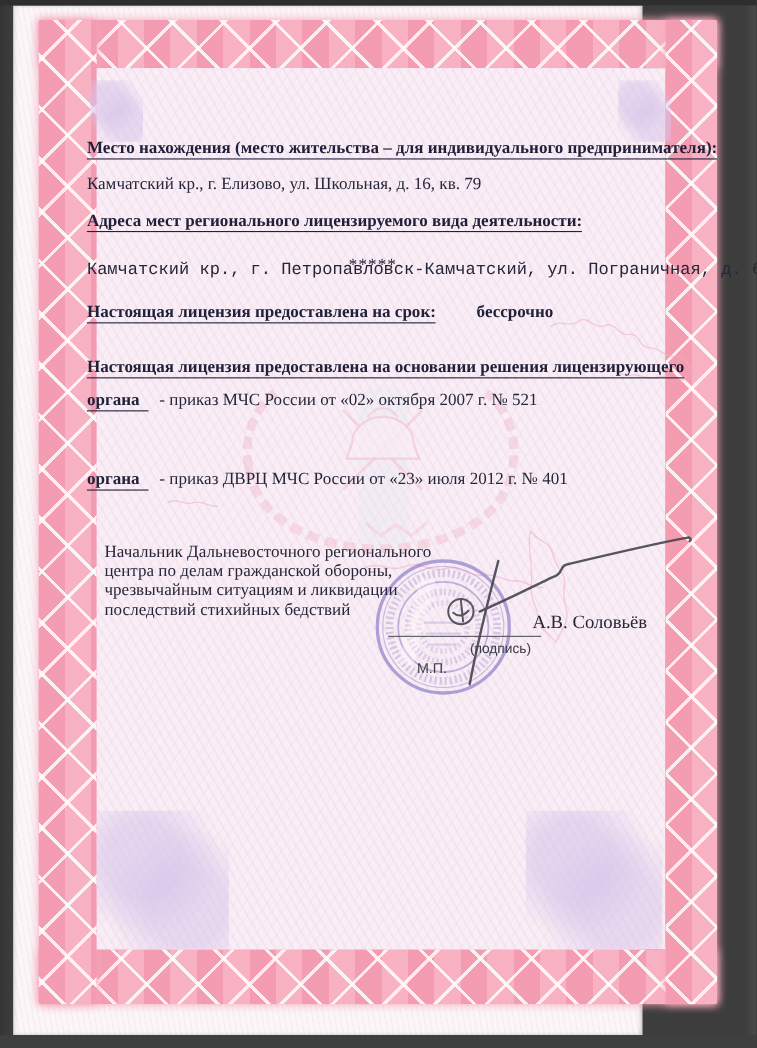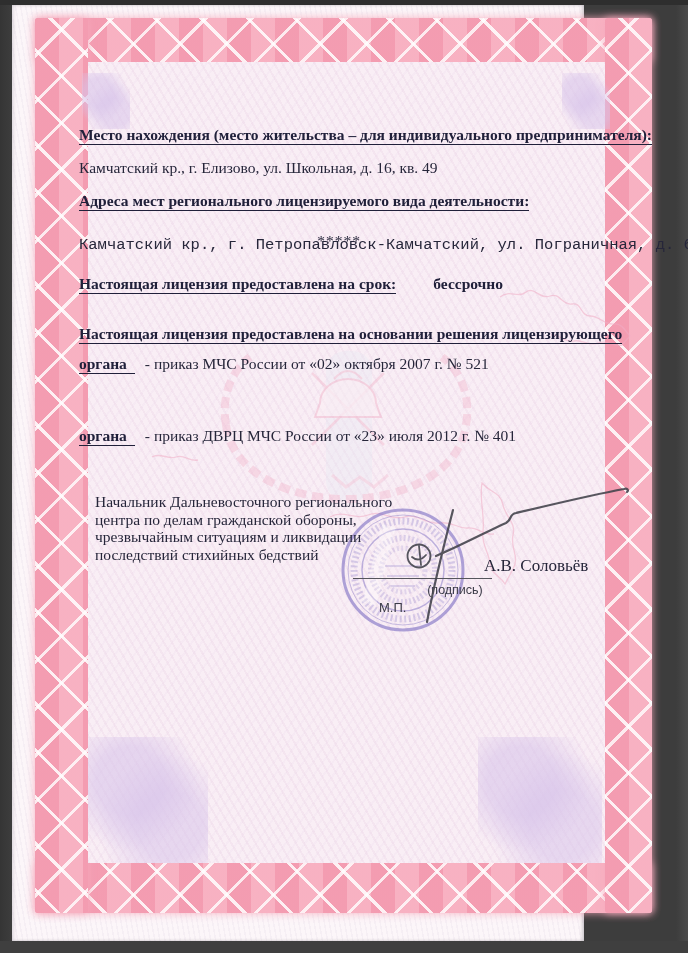--- a/index.html
+++ b/index.html
@@ -114,21 +114,21 @@
         <circle cx="64" cy="64" r="49" stroke-width="7" opacity="0.35" stroke-dasharray="2 2.6"></circle>
         <circle cx="64" cy="64" r="41" stroke-width="1.5" opacity="0.6"></circle>
         <circle cx="64" cy="64" r="32" stroke-width="6" opacity="0.3" stroke-dasharray="2 2.2"></circle>
         <circle cx="64" cy="64" r="22" stroke-width="5" opacity="0.25" stroke-dasharray="2 2.4"></circle>
         <path d="M 50,20 L 30,98" stroke="#ffffff" stroke-width="14" opacity="0.35"></path>
         <path d="M 46,60 h 36 M 48,70 h 32 M 52,80 h 24" stroke-width="2" opacity="0.3"></path>
       </g>
     </svg>
 
     <div class="serif b u" style="left:67px;top:122px;">Место нахождения (место жительства – для индивидуального предпринимателя):</div>
-    <div class="serif" style="left:67px;top:155px;">Камчатский кр., г. Елизово, ул. Школьная, д. 16, кв. 49</div>
+    <div class="serif" style="left:67px;top:155px;">Камчатский кр., г. Елизово, ул. Школьная, д. 16, кв. 79</div>
     <div class="serif b u" style="left:67px;top:188px;">Адреса мест регионального лицензируемого вида деятельности:</div>
     <div class="serif" style="left:67px;top:232px;font-family:Liberation Mono, monospace;">Камчатский кр., г. Петропавловск-Камчатский, ул. Пограничная, д. 60</div>
     <div class="serif stars">*****</div>
 
     <div class="serif b u" style="left:67px;top:321px;">Настоящая лицензия предоставлена на основании решения лицензирующего</div>
 
     <div class="serif termrow" style="left:67px;top:271px;">
       <span class="b u">Настоящая лицензия предоставлена на срок:</span>
       <span class="b">бессрочно</span>
     </div>

